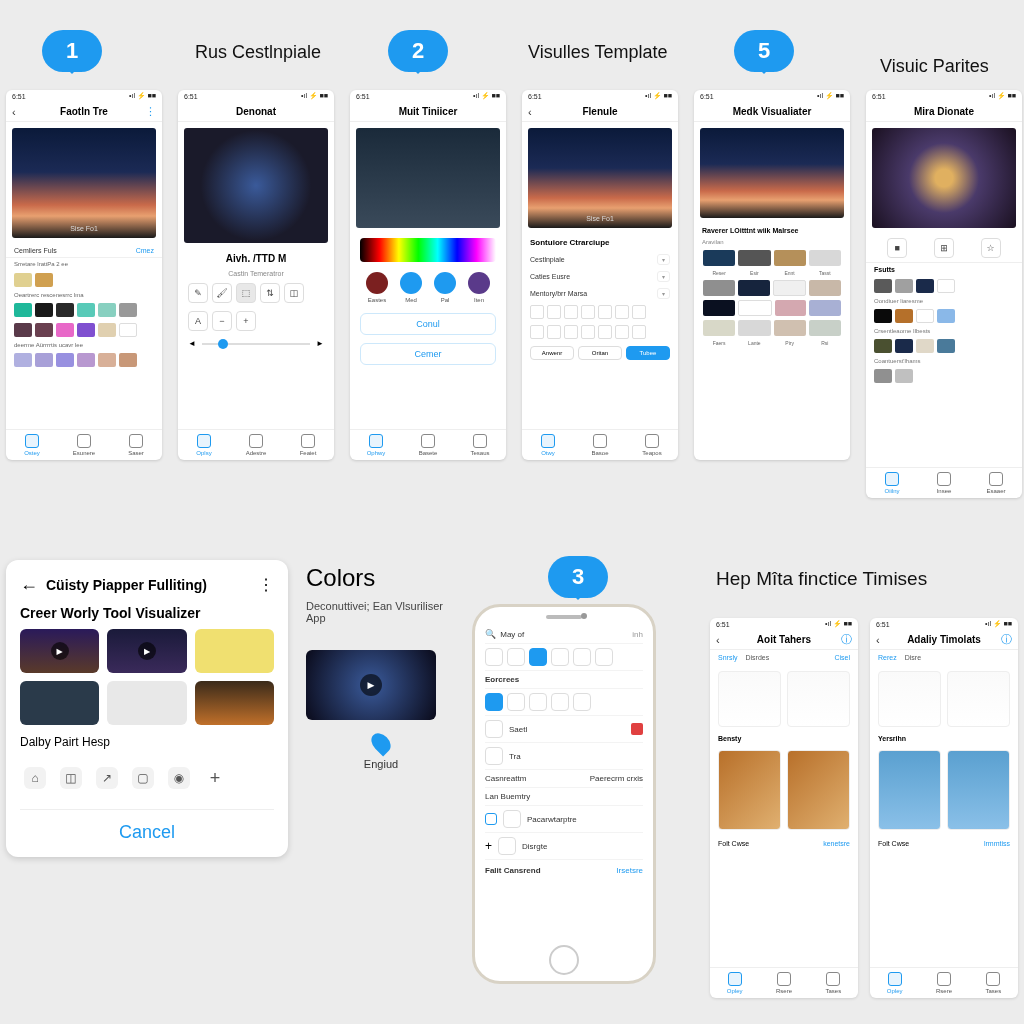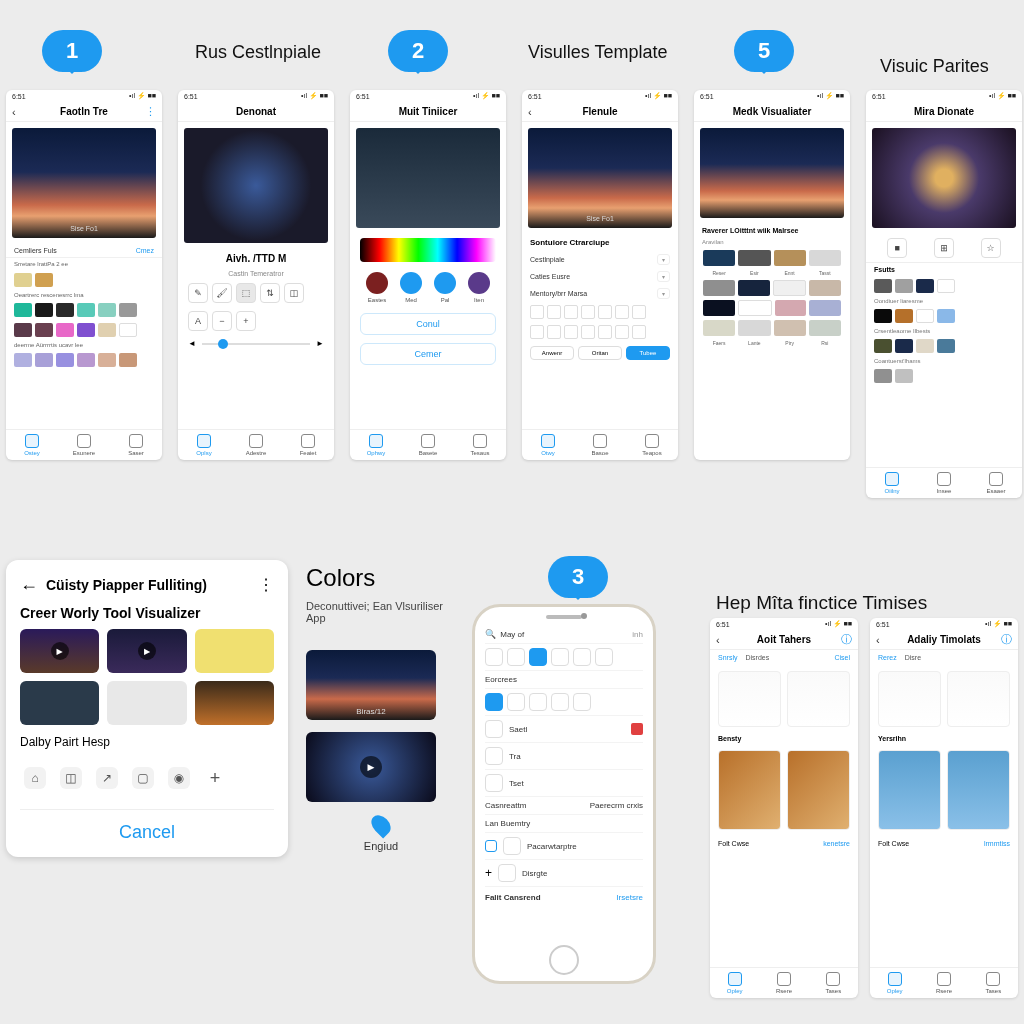--- a/index.html
+++ b/index.html
@@ -455,23 +455,20 @@
 <div class="ib">▢</div>
 <div class="ib">◉</div>
 <div class="ib" style="background:transparent;font-size:18px">+</div>
 </div>
 <div class="cancel">Cancel</div>
 </div>
 
 <div class="colors-panel" style="left:306px;top:564px;width:150px">
 <div class="h">Colors</div>
 <div class="sub">Deconuttivei; Ean Vlsuriliser App</div>
-<div class="imgc">
-        <span class="cap2">Biras/12</span>
-      </div>
 <div class="imgc" style="background:radial-gradient(circle,#3a5a9a,#0a0a1a)">
         <div style="position:absolute;top:50%;left:50%;transform:translate(-50%,-50%);width:22px;height:22px;background:rgba(0,0,0,.6);border-radius:50%;color:#fff;display:flex;align-items:center;justify-content:center;font-size:9px">▶</div>
       </div>
 <div class="pin"></div>
 <div class="pinlbl">Engiud</div>
 </div>
 
 <div class="bubble" style="left:548px;top:556px">3</div>
 
 <div class="iphone" style="left:472px;top:604px">
@@ -487,41 +484,37 @@
         </div>
 <div class="srow" style="gap:4px">
           <div class="sic"></div>
           <div class="sic"></div>
           <div class="sic on"></div>
           <div class="sic"></div>
           <div class="sic"></div>
           <div class="sic"></div>
         </div>
 <div class="srow">
-          <span class="lbl" style="font-weight:400">Eorcrees</span>
+          <span class="lbl" style="font-weight:700">Eorcrees</span>
         </div>
 <div class="srow" style="gap:4px">
           <div class="sic on"></div>
           <div class="sic"></div>
           <div class="sic"></div>
           <div class="sic"></div>
           <div class="sic"></div>
         </div>
 <div class="srow">
           <div class="sic"></div>
           <span class="lbl">Saetl</span>
           <span style="margin-left:auto;width:12px;height:12px;background:#e04040;border-radius:2px"></span>
         </div>
 <div class="srow">
           <div class="sic"></div>
           <span class="lbl">Tra</span>
-        </div>
-<div class="srow">
-          <div class="sic"></div>
-          <span class="lbl">Tset</span>
         </div>
 <div class="srow hd">
           <span class="lbl">Casnreattm</span>
           <span class="lbl">Paerecrm crxis</span>
         </div>
 <div class="srow">
           <span class="lbl" style="font-weight:400">Lan Buemtry</span>
         </div>
 <div class="srow">
           <span style="width:12px;height:12px;border:1.5px solid #1e9af0;border-radius:3px"></span>
@@ -534,21 +527,21 @@
           <span class="lbl">Disrgte</span>
         </div>
 <div class="srow hd" style="border:none;padding-top:6px">
           <span class="lbl" style="font-weight:600">Falit Cansrend</span>
           <span class="lbl" style="color:#1e9af0">Irsetsre</span>
         </div>
 </div>
 <div class="home"></div>
 </div>
 
-<div class="sec-title" style="left:716px;top:592px">Hep Mîta finctice Timises</div>
+<div class="sec-title" style="left:716px;top:568px">Hep Mîta finctice Timises</div>
 
 <div class="tplscreen" style="left:710px;top:618px;width:148px;height:380px">
 <div class="statusbar">
         <span>6:51</span>
         <span class="sig">•ıl ⚡ ■■</span>
       </div>
 <div class="navbar">
         <span class="back">‹</span>
         <span class="title">Aoit Tahers</span>
         <span class="info">ⓘ</span>

